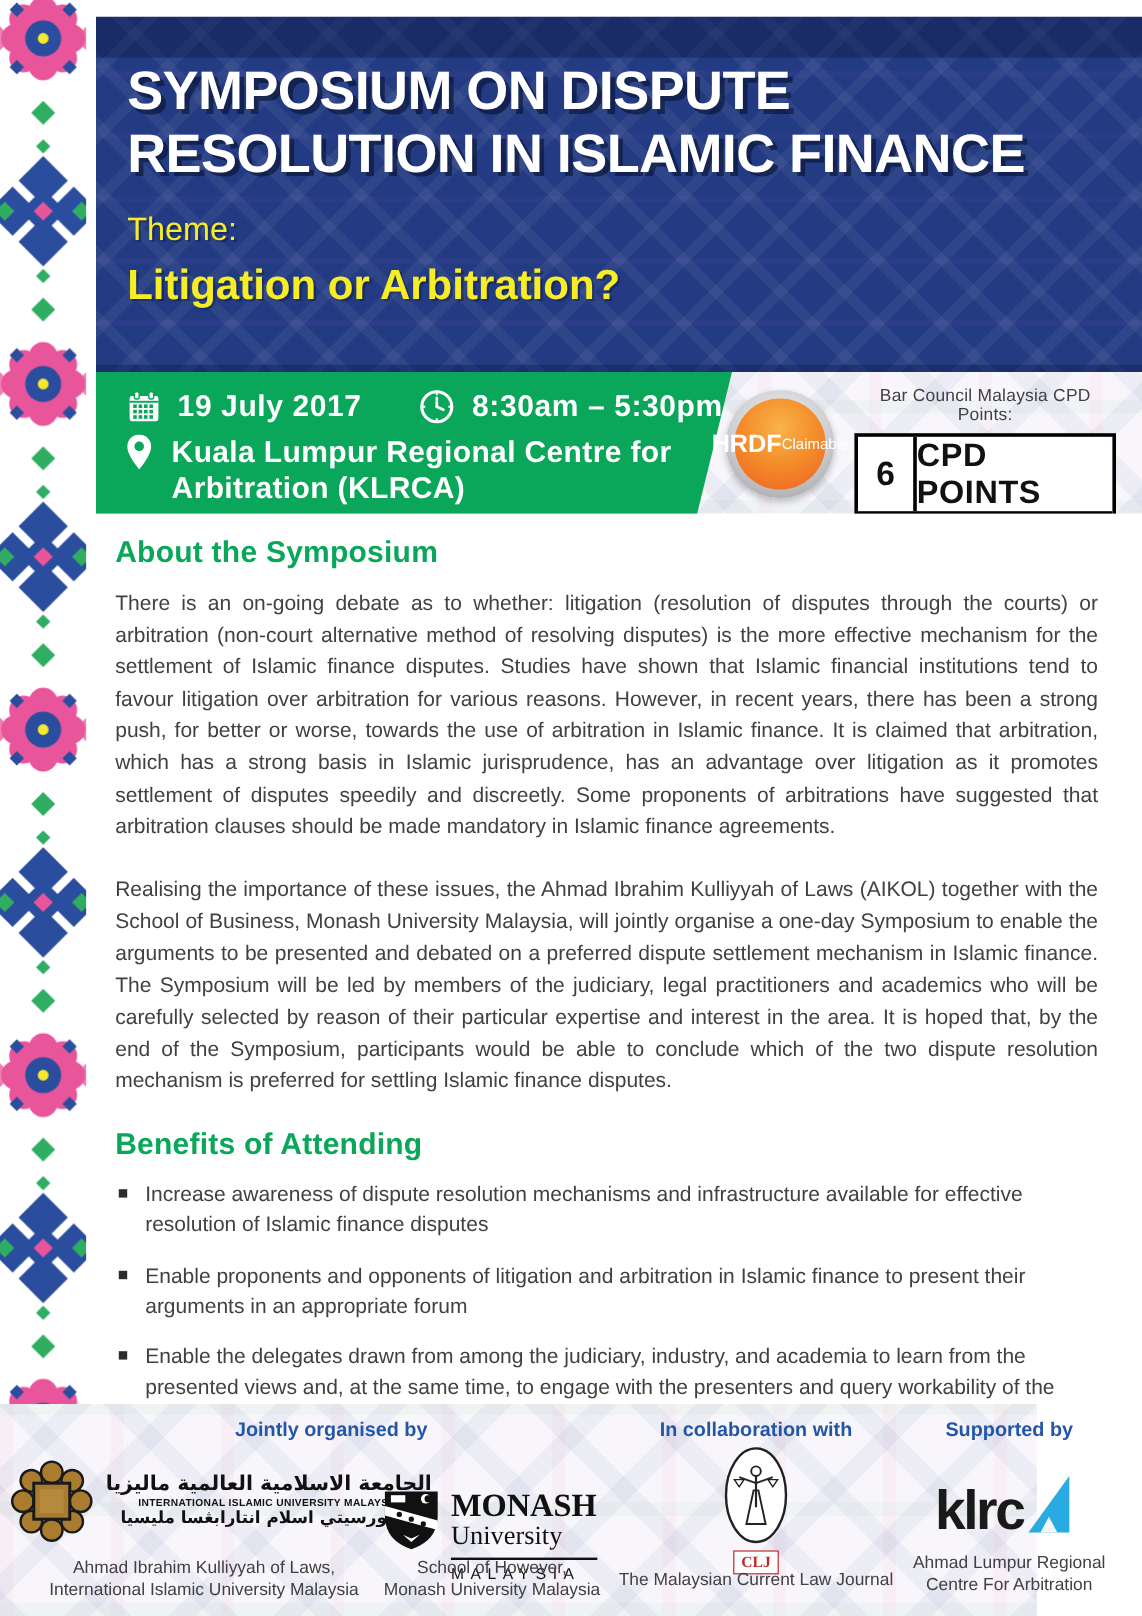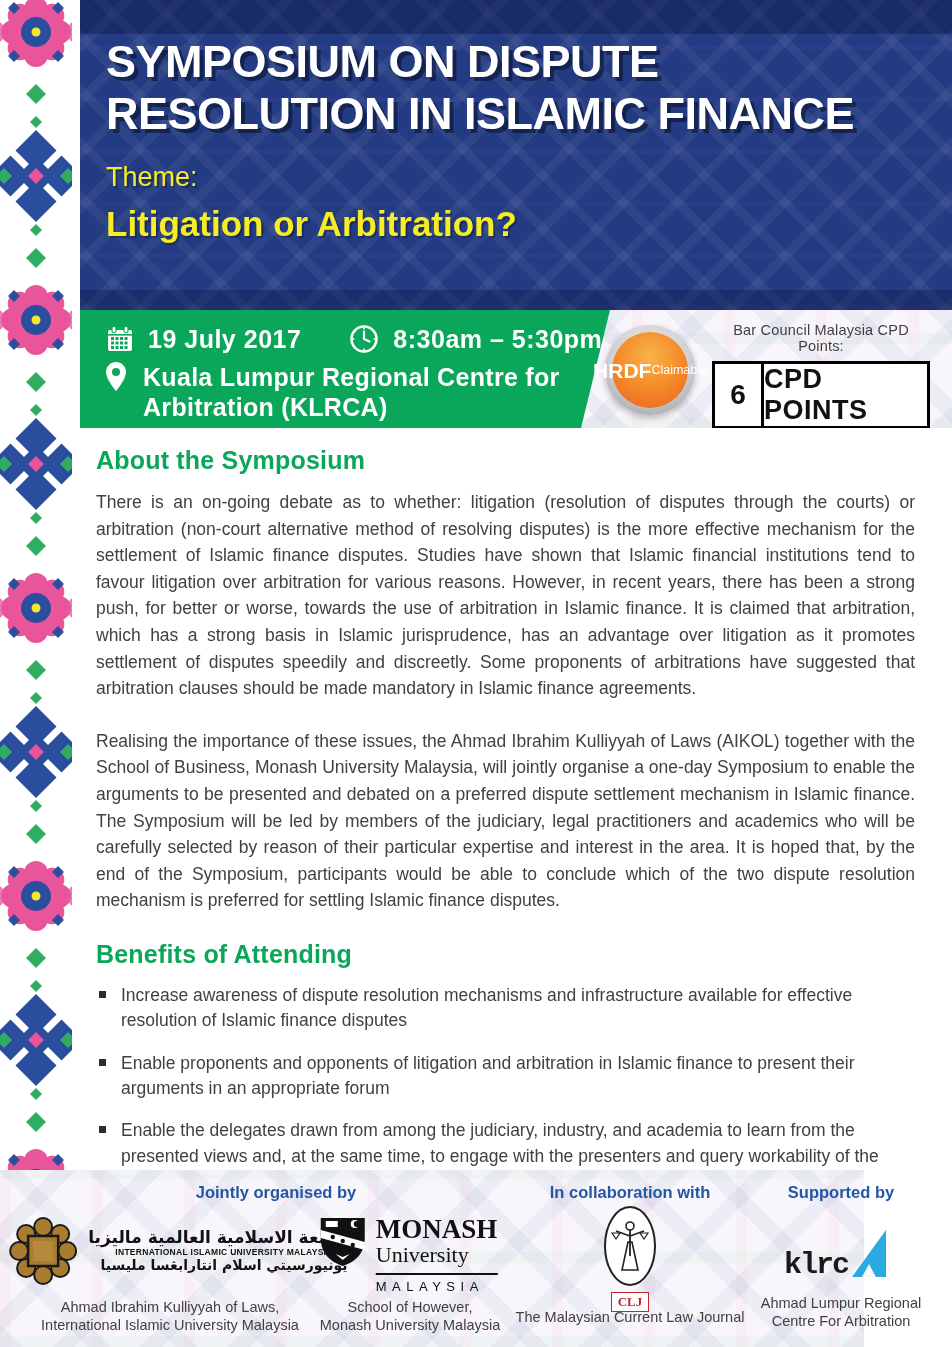--- a/index.html
+++ b/index.html
@@ -3,21 +3,21 @@
 <meta charset="utf-8">
 <style>
   html,body{margin:0;padding:0;background:#e8e8e8;}
   .page{position:relative;width:952px;height:1347px;background:#ffffff;overflow:hidden;
         font-family:"Liberation Sans",sans-serif;margin:0 auto;}
 
   
   .left-strip{position:absolute;left:0;top:0;width:72px;height:1170px;background:#fff;}
 
   
-  .header{position:absolute;left:80px;top:0;width:872px;height:310px;background:#233b82;}
+  .header{position:absolute;left:80px;top:14px;width:872px;height:310px;background:#233b82;}
   .hdr-pattern{position:absolute;inset:0;
     background-image:
       repeating-linear-gradient(45deg, rgba(255,255,255,.05) 0 9px, transparent 9px 38px),
       repeating-linear-gradient(-45deg, rgba(255,255,255,.05) 0 9px, transparent 9px 38px),
       repeating-linear-gradient(0deg, rgba(90,70,170,.14) 0 5px, transparent 5px 52px);}
   .hdr-topband{position:absolute;top:0;left:0;right:0;height:34px;background:rgba(10,18,56,.35);}
   .hdr-botband{position:absolute;bottom:0;left:0;right:0;height:20px;background:rgba(10,18,56,.30);}
   .hdr-inner{position:absolute;left:26px;top:36px;right:24px;}
   .main-title{color:#ffffff;font-weight:bold;font-size:45px;line-height:1.16;letter-spacing:-.5px;
     text-shadow:4px 4px 0 rgba(5,12,40,.55);}
@@ -83,33 +83,33 @@
   .f-caption{position:absolute;transform:translateX(-50%);font-size:14.5px;line-height:1.25;
     color:#414042;text-align:center;white-space:nowrap;}
   .fg{position:absolute;transform:translateX(-50%);}
 
   .iium-row{display:flex;align-items:center;}
   .iium-text{margin-left:8px;text-align:center;color:#111;}
   .iium-arabic{font-family:"DejaVu Sans",sans-serif;font-size:17px;font-weight:bold;line-height:1.05;}
   .iium-latin{font-size:8.5px;font-weight:bold;letter-spacing:.3px;line-height:1.3;}
   .iium-jawi{font-family:"DejaVu Sans",sans-serif;font-size:14px;font-weight:bold;line-height:1.1;}
 
-  .monash-row{display:flex;align-items:flex-start;}
+  .monash-row{display:flex;align-items:flex-start;margin-top:25px;}
   .monash-text{margin-left:9px;}
   .monash-name1{font-family:"Liberation Serif",serif;font-weight:bold;font-size:27px;line-height:1;color:#111;}
   .monash-name2{font-family:"Liberation Serif",serif;font-size:22px;line-height:1.1;color:#111;}
   .monash-rule{height:1.5px;background:#111;margin:6px 0 4px 0;}
   .monash-name3{font-size:13px;letter-spacing:5.5px;color:#111;}
 
   .clj-stack{display:flex;flex-direction:column;align-items:center;}
   .clj-box{margin-top:4px;border:1.5px solid #c1272d;color:#c1272d;font-family:"Liberation Serif",serif;
     font-weight:bold;font-size:13px;padding:0 6px;line-height:1.35;background:#fff;}
 
   .klrc-row{display:flex;align-items:flex-end;}
-  .klrc-text{font-size:30px;font-weight:bold;color:#1a1a1a;letter-spacing:-2px;line-height:.85;font-family:Liberation Mono, monospace;}
+  .klrc-text{font-size:46px;font-weight:bold;color:#1a1a1a;letter-spacing:-2px;line-height:.85;}
 </style>
 </head>
 <body>
 
 <div class="page">
 
   <div class="left-strip">
     <svg width="72" height="1170" viewBox="0 0 72 1170">
       <defs>
         <pattern id="bstrip" x="0" y="-40" width="72" height="288" patternUnits="userSpaceOnUse">

